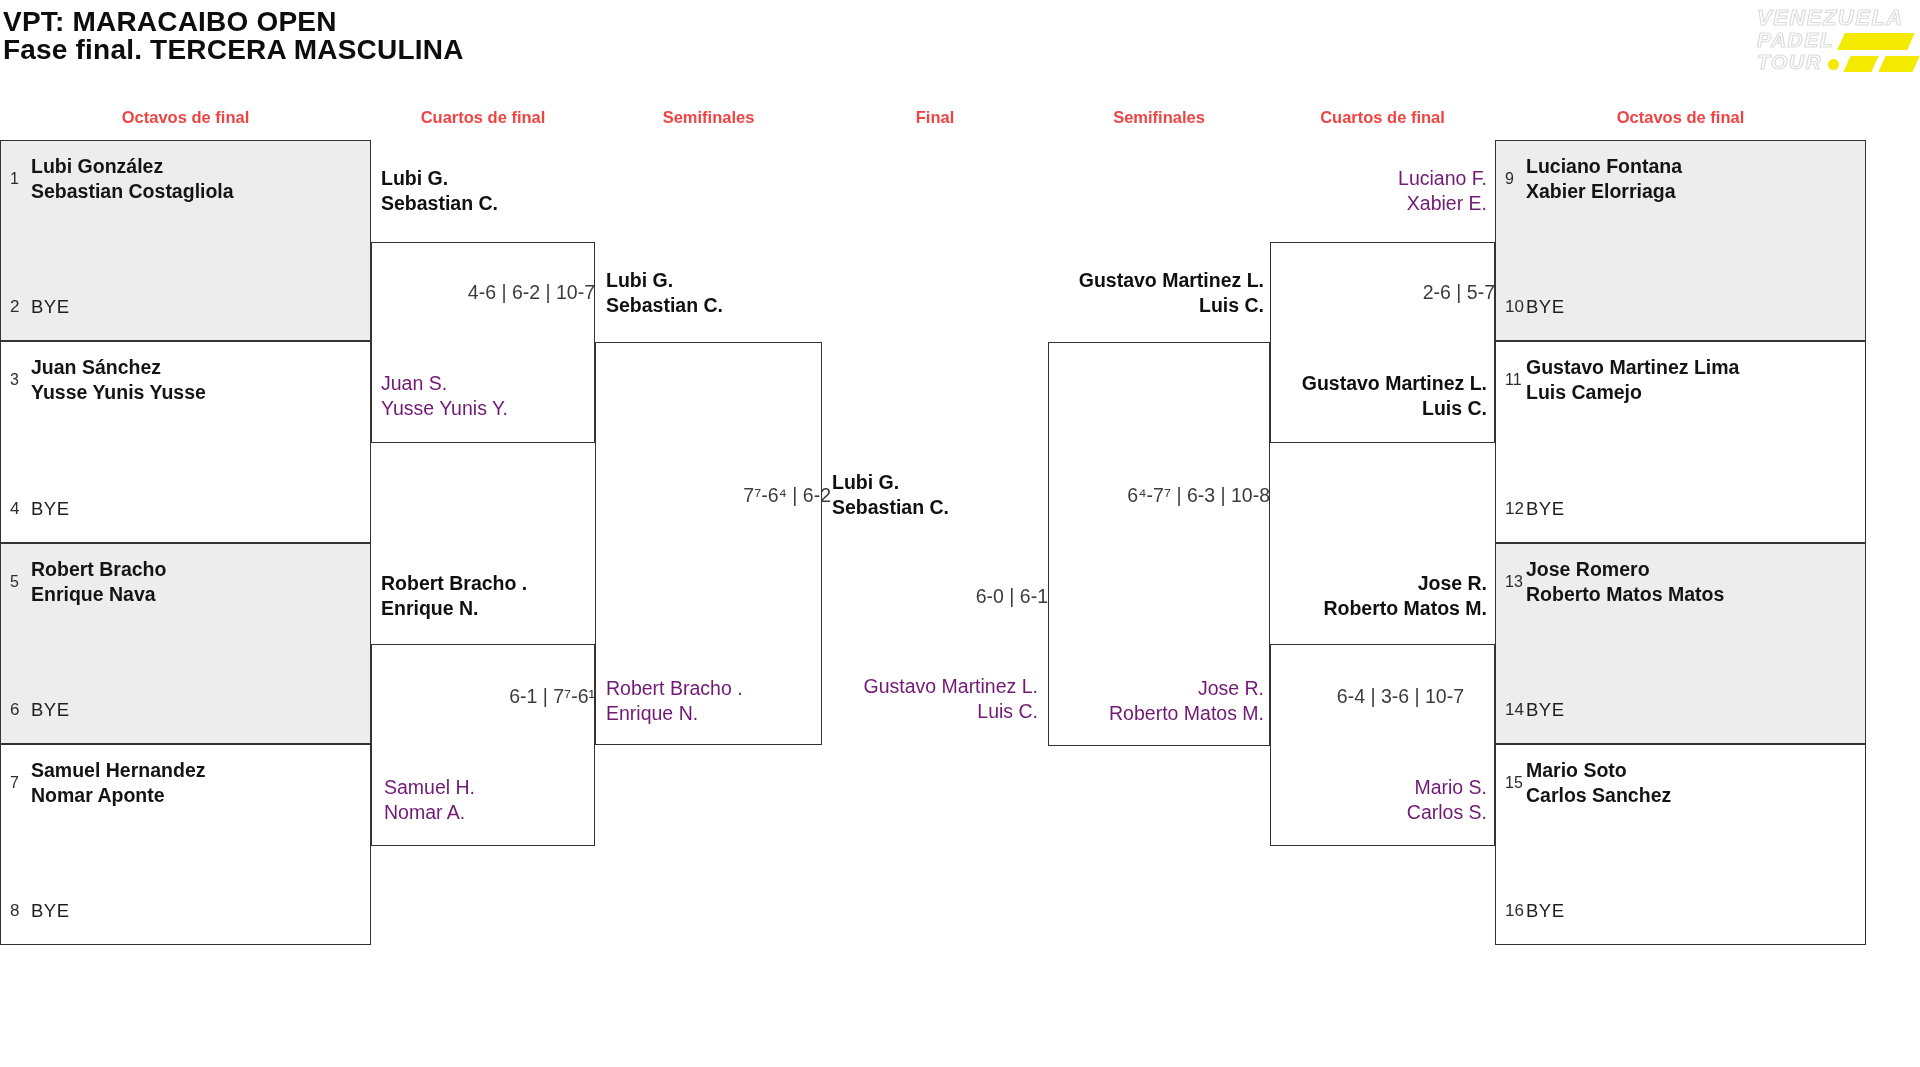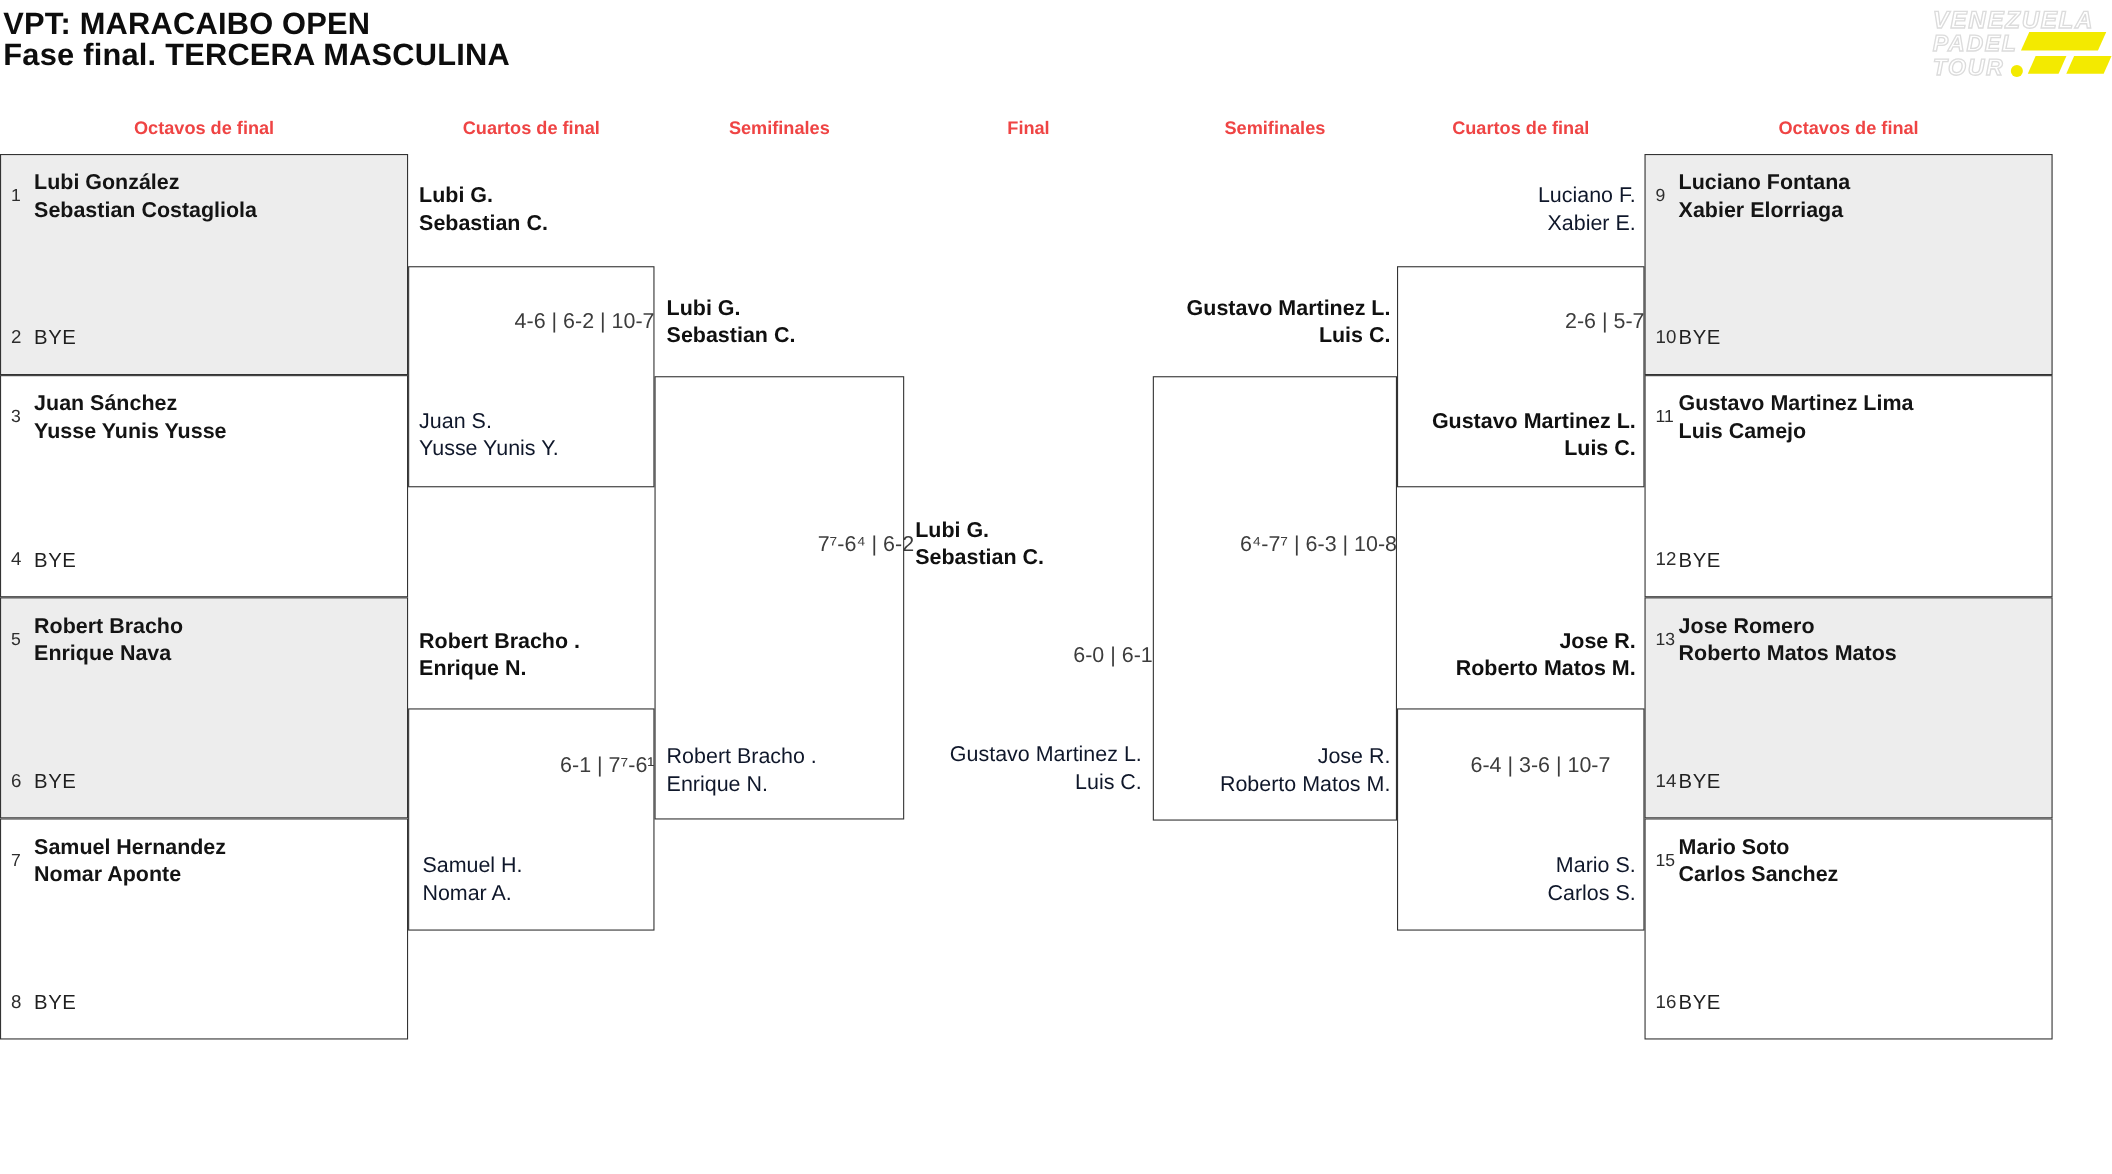--- a/index.html
+++ b/index.html
@@ -5,21 +5,21 @@
   html,body{margin:0;padding:0;}
   body{
     width:1920px;height:1067px;background:#ffffff;position:relative;overflow:hidden;
     font-family:"Liberation Sans",sans-serif;
   }
   
   .title-block{position:absolute;left:3px;top:8px;}
   .title-line{font-size:28px;font-weight:700;color:#0d0d0d;line-height:27.5px;letter-spacing:.2px;}
   
   .logo{position:absolute;left:1757px;top:7px;width:160px;}
-  .lg-row{display:flex;align-items:flex-start;height:21px;margin-bottom:1px;}
+  .lg-row{display:flex;align-items:flex-end;height:21px;margin-bottom:1px;}
   .lg-word{
     font-style:italic;font-weight:700;font-size:21px;letter-spacing:1.5px;line-height:21px;
     color:#ffffff;-webkit-text-stroke:1.2px #dcdcdc;text-transform:uppercase;white-space:nowrap;
   }
   .r1 .lg-word{font-size:22px;}
   .lg-bar{background:#f3ea00;transform:skewX(-24deg);}
   .bar-wide{width:70px;height:17px;margin-left:auto;margin-right:6px;}
   .lg-dot{width:11px;height:11px;border-radius:50%;background:#f3ea00;margin-left:6px;align-self:flex-end;margin-bottom:2px;}
   .bar-s1{width:28px;height:16px;margin-left:8px;}
   .bar-s2{width:34px;height:16px;margin-left:7px;}
@@ -34,21 +34,21 @@
   .names span{display:block;}
   .bye-row{position:absolute;left:9px;bottom:22px;display:flex;align-items:center;}
   .bye-row .seed{font-size:17px;}
   .bye-label{font-size:18.5px;color:#1f1f1f;letter-spacing:.5px;}
   
   .mbox{position:absolute;box-sizing:border-box;border:1.6px solid #333333;background:transparent;}
   
   .team{position:absolute;font-size:19.5px;line-height:25px;width:212px;white-space:nowrap;}
   .team div{white-space:nowrap;}
   .team.bold{font-weight:700;color:#101010;}
-  .team.gray{font-weight:400;color:#0f172a;}
+  .team.gray{font-weight:400;color:#701a75;}
   .team.right{text-align:right;}
   
   .score{position:absolute;text-align:right;font-size:19.5px;color:#3c3c3c;font-weight:400;}
 </style>
 </head>
 <body>
 
 <div class="title-block">
   <div class="title-line">VPT: MARACAIBO OPEN</div>
   <div class="title-line">Fase final. TERCERA MASCULINA</div>

